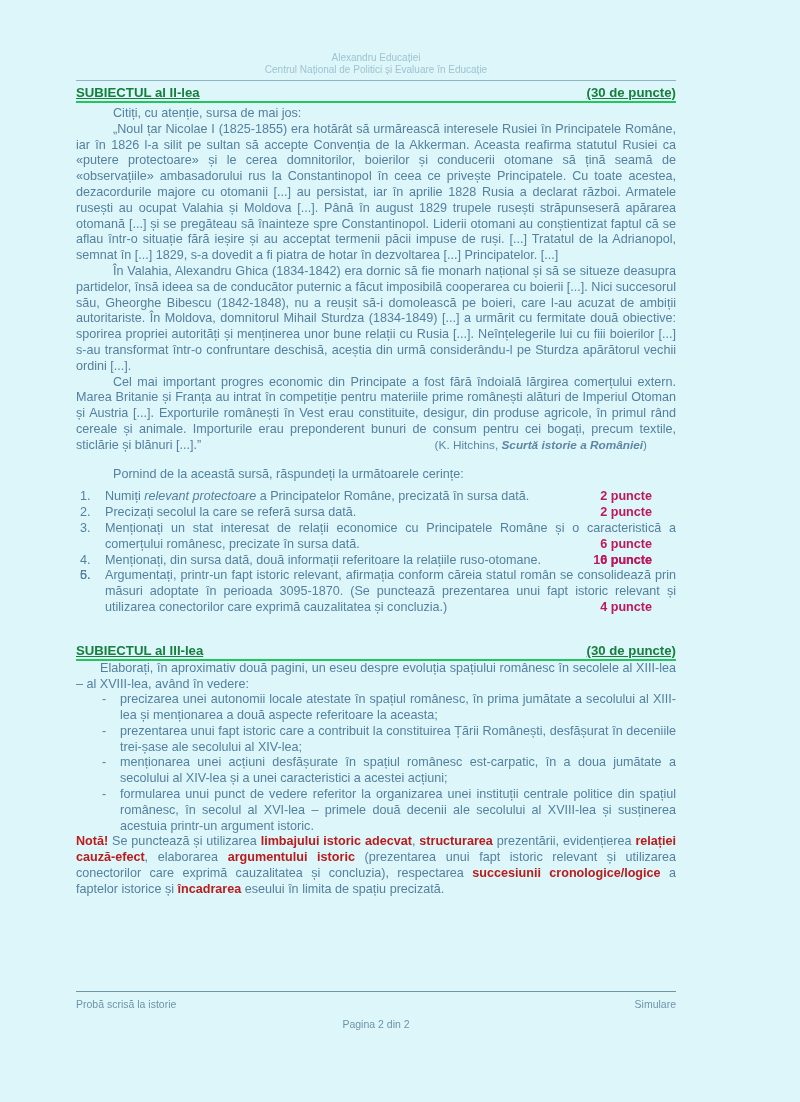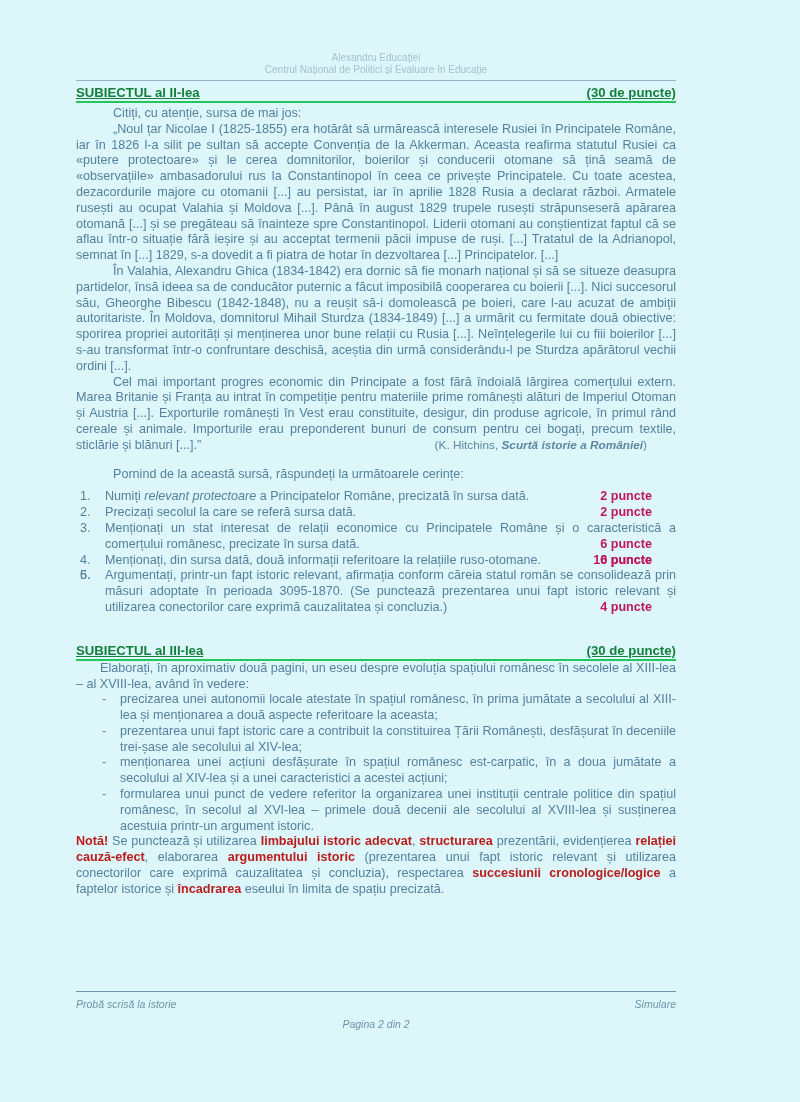--- a/index.html
+++ b/index.html
@@ -50,21 +50,21 @@
   .b{font-weight:bold;color:#b91c1c;}
   .i{font-style:italic;}
   .s3-intro{}
   ul.bullets{list-style:none;margin:0;padding:0;}
   ul.bullets li{
     position:relative;font-size:12.6px;line-height:15.8px;
     padding-left:44px;text-align:justify;
   }
   ul.bullets .dash{position:absolute;left:26px;top:0;}
   .note{text-align:justify;}
-  .doc-footer{position:absolute;left:76px;width:600px;top:991px;font-size:10.5px;color:#6d94aa;font-style:italic;}
+  .doc-footer{position:absolute;left:76px;width:600px;top:991px;font-size:10.5px;color:#6d94aa;}
   .foot-rule{border-bottom:1.5px solid #6d96ac;}
   .foot-row{display:flex;justify-content:space-between;margin-top:6px;line-height:13px;}
   .foot-center{text-align:center;margin-top:7px;line-height:13px;}
 </style>
 </head>
 <body>
 
 <div class="page">
   <div class="content">
 

